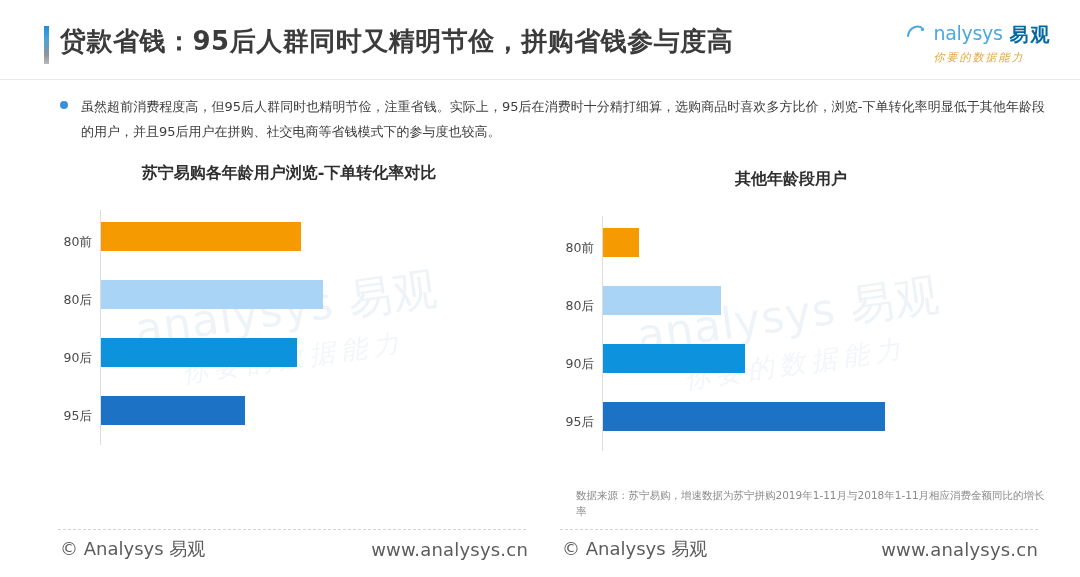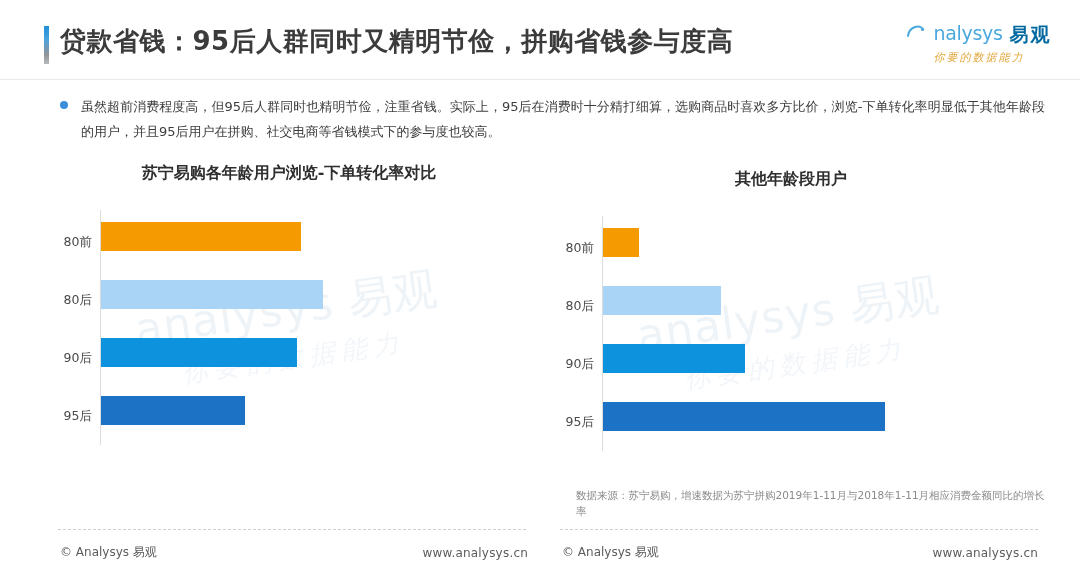--- a/index.html
+++ b/index.html
@@ -117,21 +117,21 @@
   .fn-right { left: 24px; bottom: 58px; width: 478px; margin-left: 12px; }
   .dashed {
     position: absolute; left: 20px; bottom: 47px; height: 0;
     border-top: 1px dashed #d2d2d2;
   }
   .dashed-left  { width: 468px; }
   .dashed-right { width: 478px; }
   .footer-row {
     position: absolute; left: 22px; bottom: 16px; display: flex;
     justify-content: space-between; align-items: center;
-    font-size: 12px; color: #5c5c5c;
+    font-size: 18px; color: #5c5c5c;
     font-family: "DejaVu Sans", "Liberation Sans", sans-serif;
   }
   .footer-left-w  { width: 468px; }
   .footer-right-w { width: 476px; }
   .footer-url { letter-spacing: 0.2px; margin-left: 28px; }
 </style>
 </head>
 <body>
 
 <div id="page">

